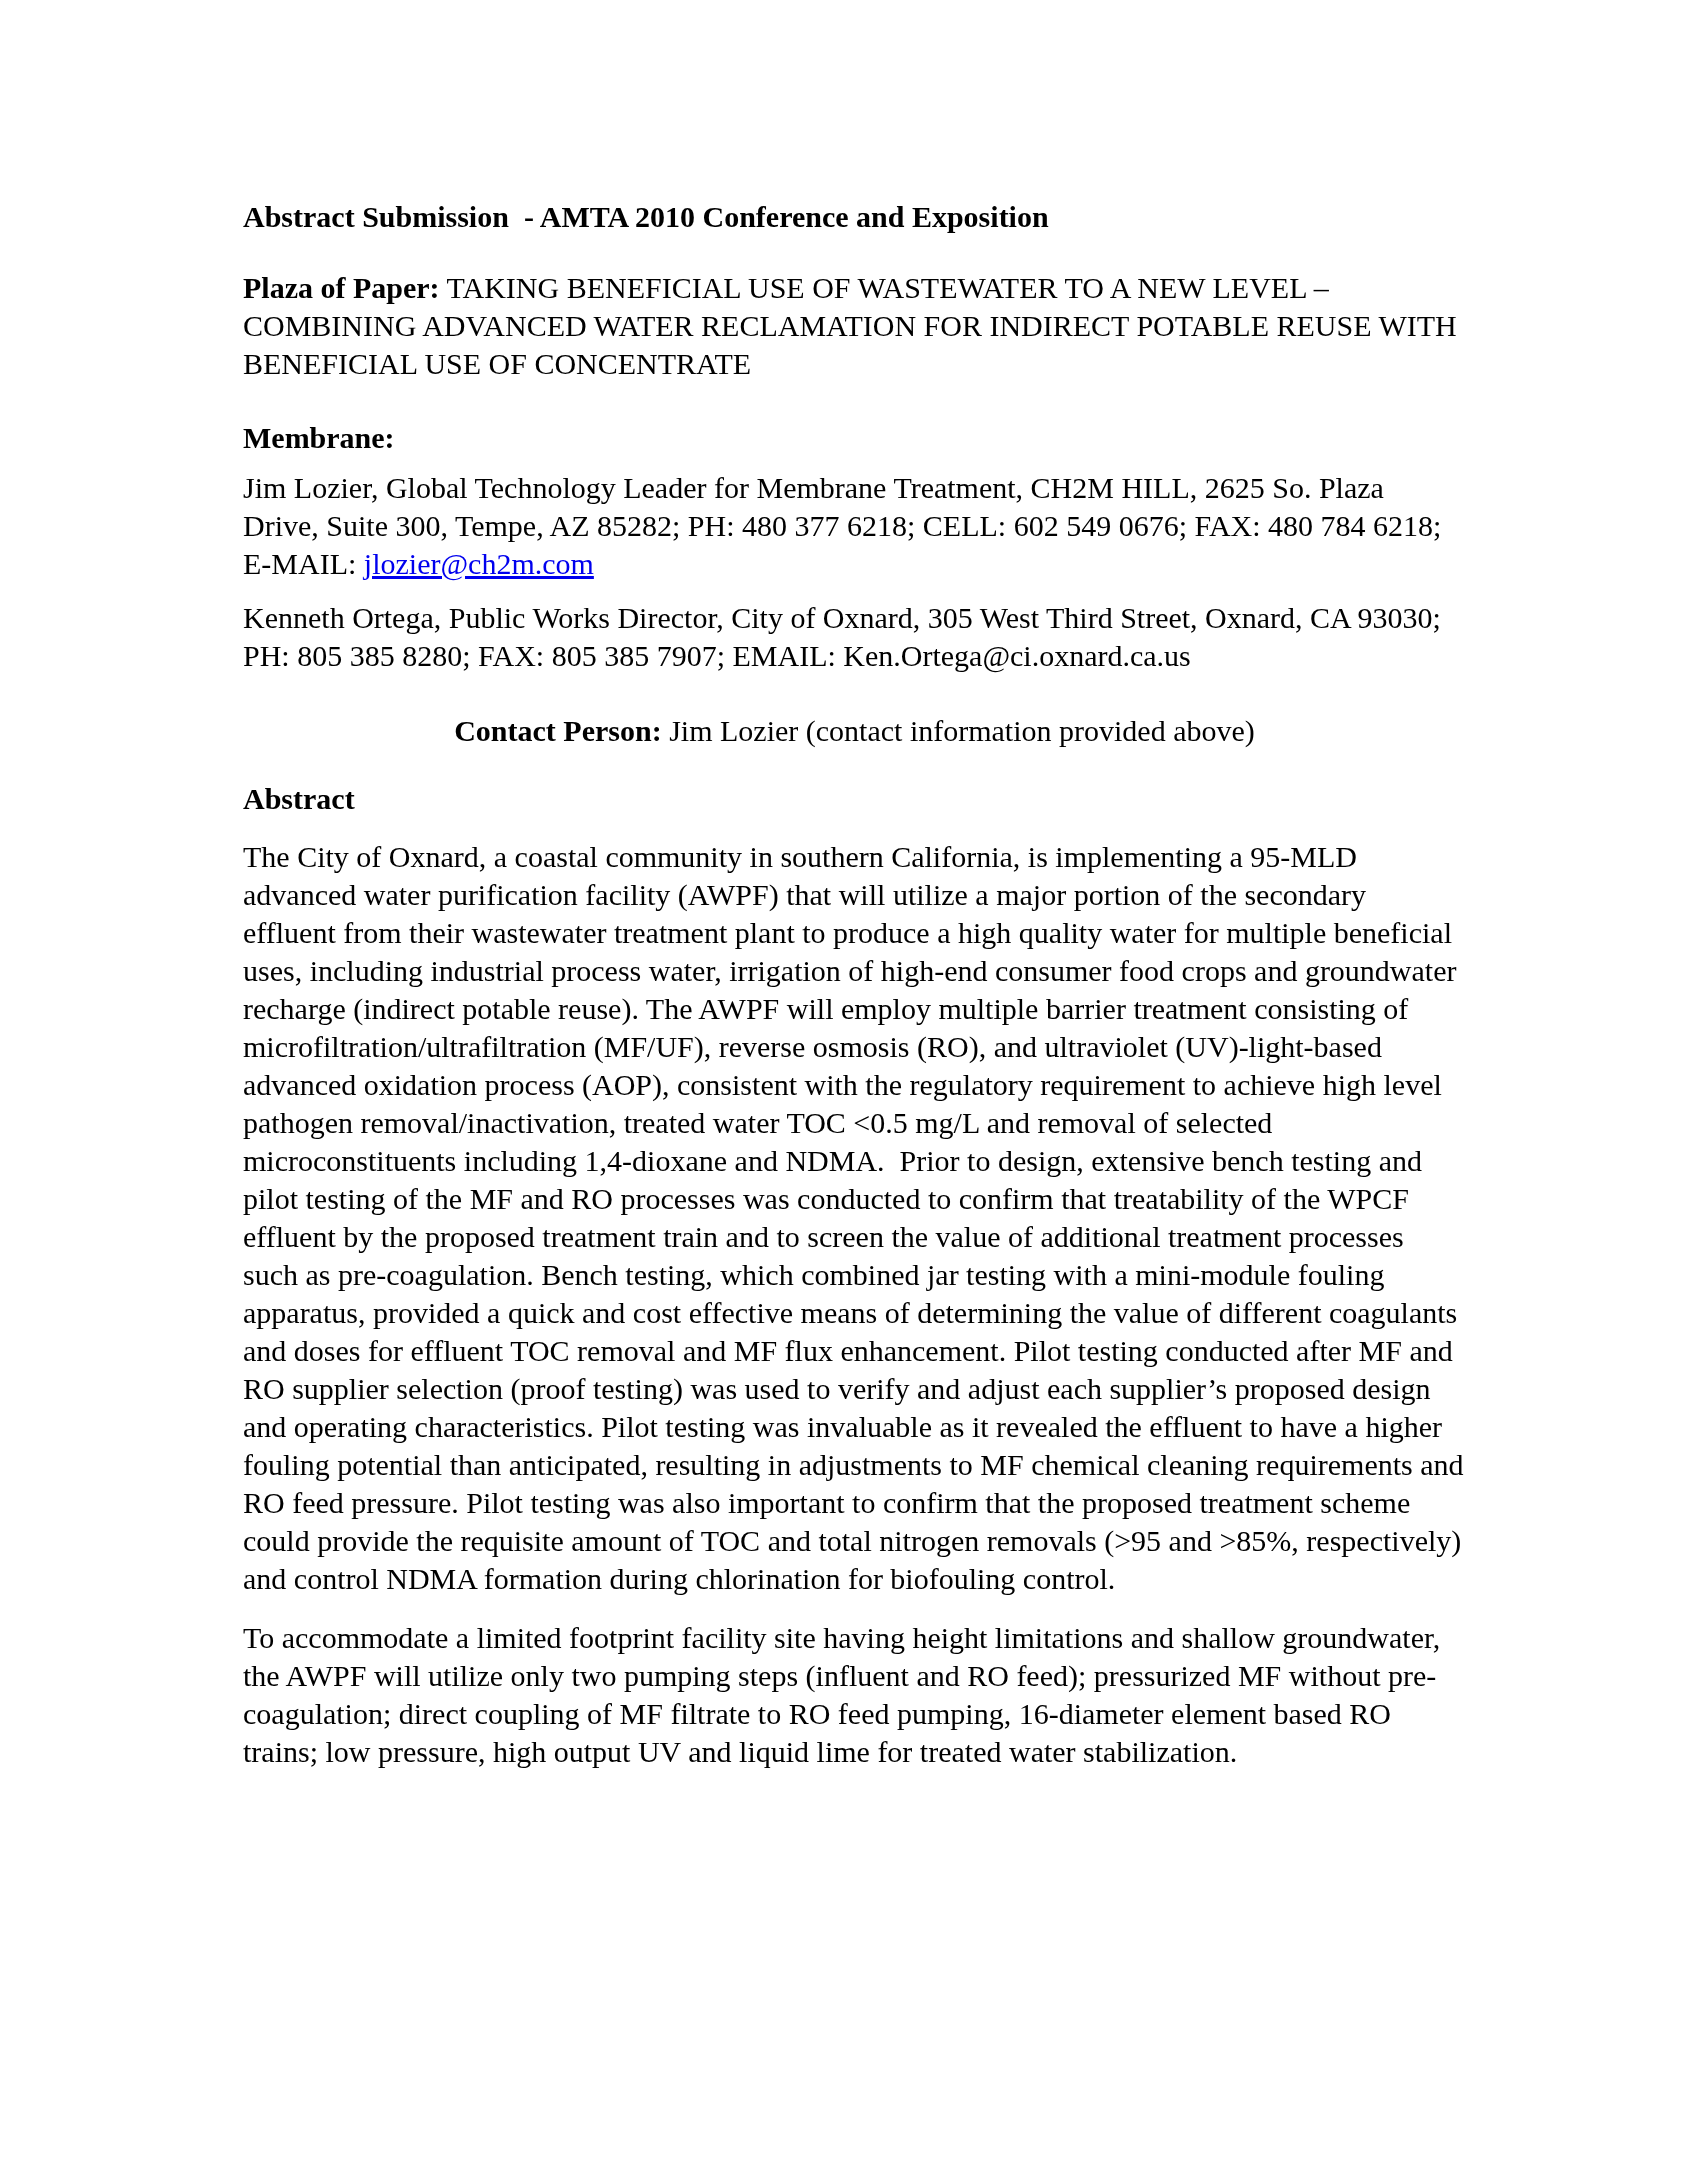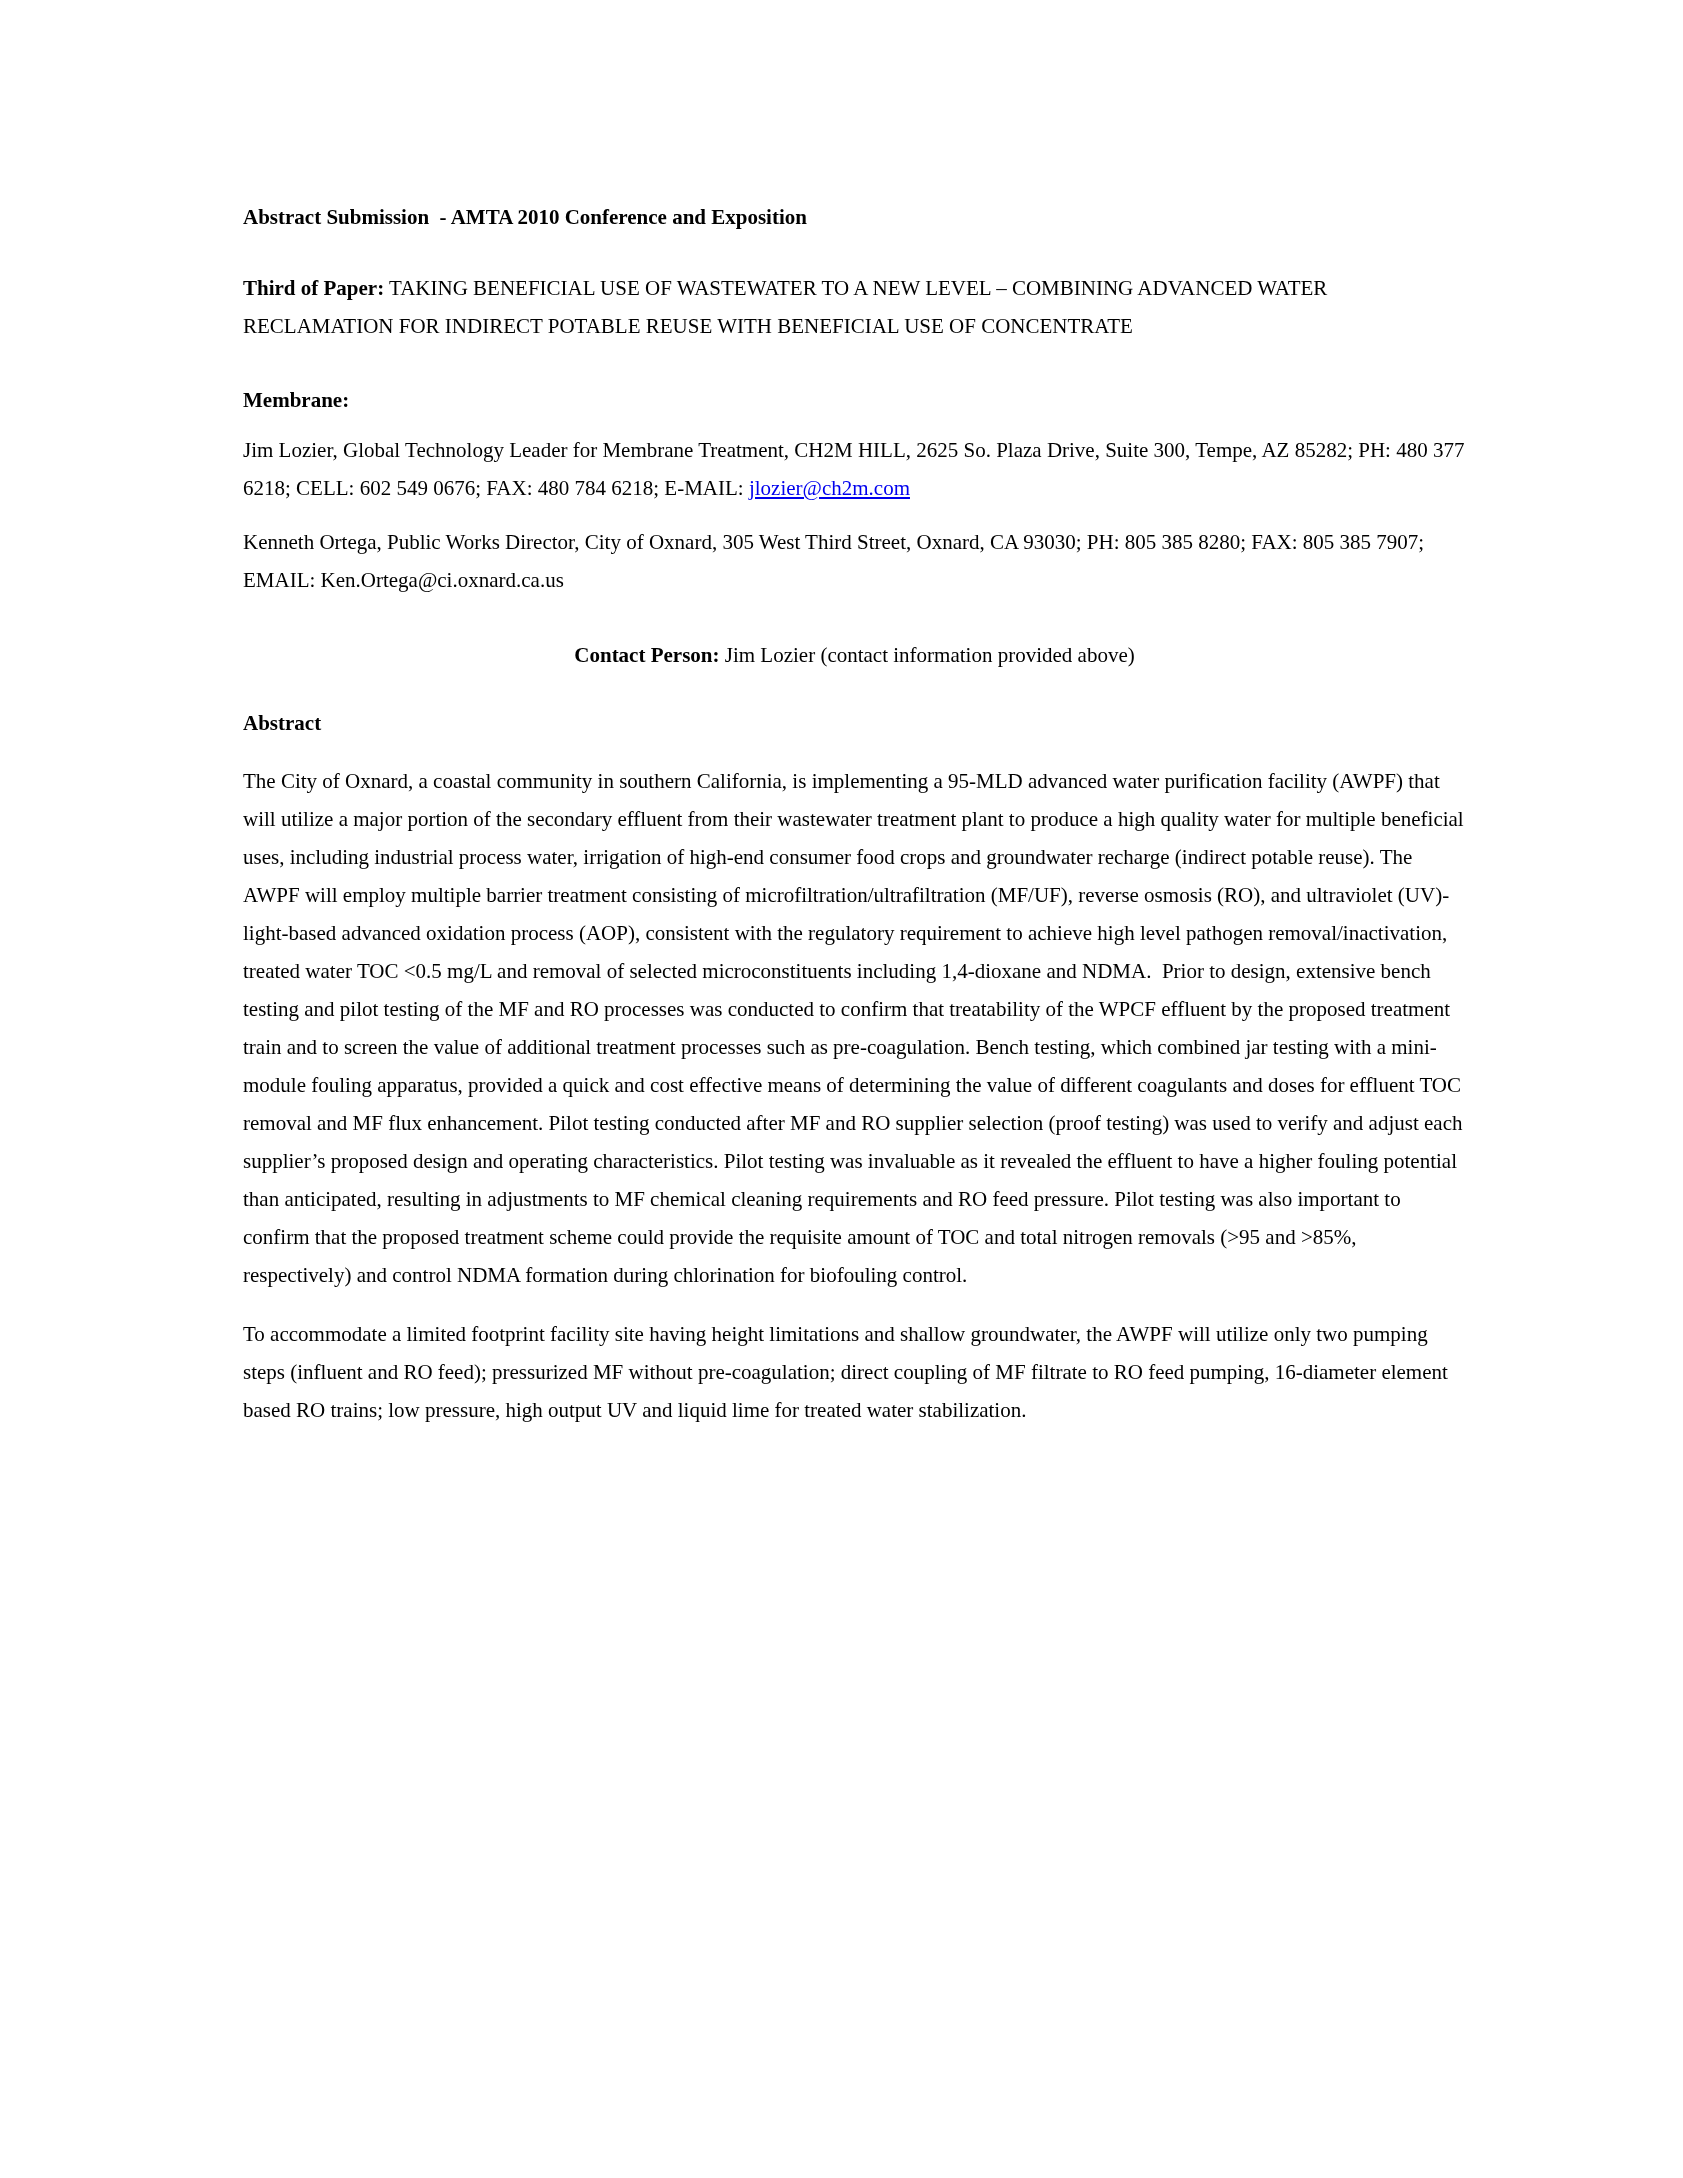--- a/index.html
+++ b/index.html
@@ -21,21 +21,21 @@
     width: 1683px;
     height: 2178px;
     background: #ffffff;
     overflow: hidden;
   }
   .content {
     position: absolute;
     left: 243px;
     top: 198px;
     width: 1223px;
-    font-size: 21px;
+    font-size: 30px;
     line-height: 38px;
     text-align: left;
   }
   .content p {
     margin: 0;
     white-space: pre-wrap;
   }
   .bold { font-weight: bold; }
   .doc-header        { margin-bottom: 33px !important; }
   .session-line      { margin-bottom: 36px !important; }
@@ -54,21 +54,21 @@
 </style>
 </head>
 <body style="background: rgb(255, 255, 255); color: rgb(0, 0, 0);">
 
 <div class="page">
   <div class="content">
 
     <p class="bold doc-header">Abstract Submission  - AMTA 2010 Conference and Exposition</p>
 
 
-    <p class="paper-title-line"><span class="bold">Third of Paper:</span><span> TAKING BENEFICIAL USE OF WASTEWATER TO A NEW LEVEL – COMBINING ADVANCED WATER RECLAMATION FOR INDIRECT POTABLE REUSE WITH BENEFICIAL USE OF CONCENTRATE</span></p>
+    <p class="paper-title-line"><span class="bold">Plaza of Paper:</span><span> TAKING BENEFICIAL USE OF WASTEWATER TO A NEW LEVEL – COMBINING ADVANCED WATER RECLAMATION FOR INDIRECT POTABLE REUSE WITH BENEFICIAL USE OF CONCENTRATE</span></p>
 
     <p class="bold authors-heading">Membrane:</p>
 
     <p class="author1-line"><span>Jim Lozier, Global Technology Leader for Membrane Treatment, CH2M HILL, 2625 So. Plaza Drive, Suite 300, Tempe, AZ 85282; PH: 480 377 6218; CELL: 602 549 0676; FAX: 480 784 6218; E-MAIL: </span><a class="email-link" href="#">jlozier@ch2m.com</a></p>
 
     <p class="author2-line">Kenneth Ortega, Public Works Director, City of Oxnard, 305 West Third Street, Oxnard, CA 93030; PH: 805 385 8280; FAX: 805 385 7907; EMAIL: Ken.Ortega@ci.oxnard.ca.us</p>
 
     <p class="contact-line"><span class="bold">Contact Person:</span><span> Jim Lozier (contact information provided above)</span></p>
 
     <p class="bold abstract-heading">Abstract</p>

